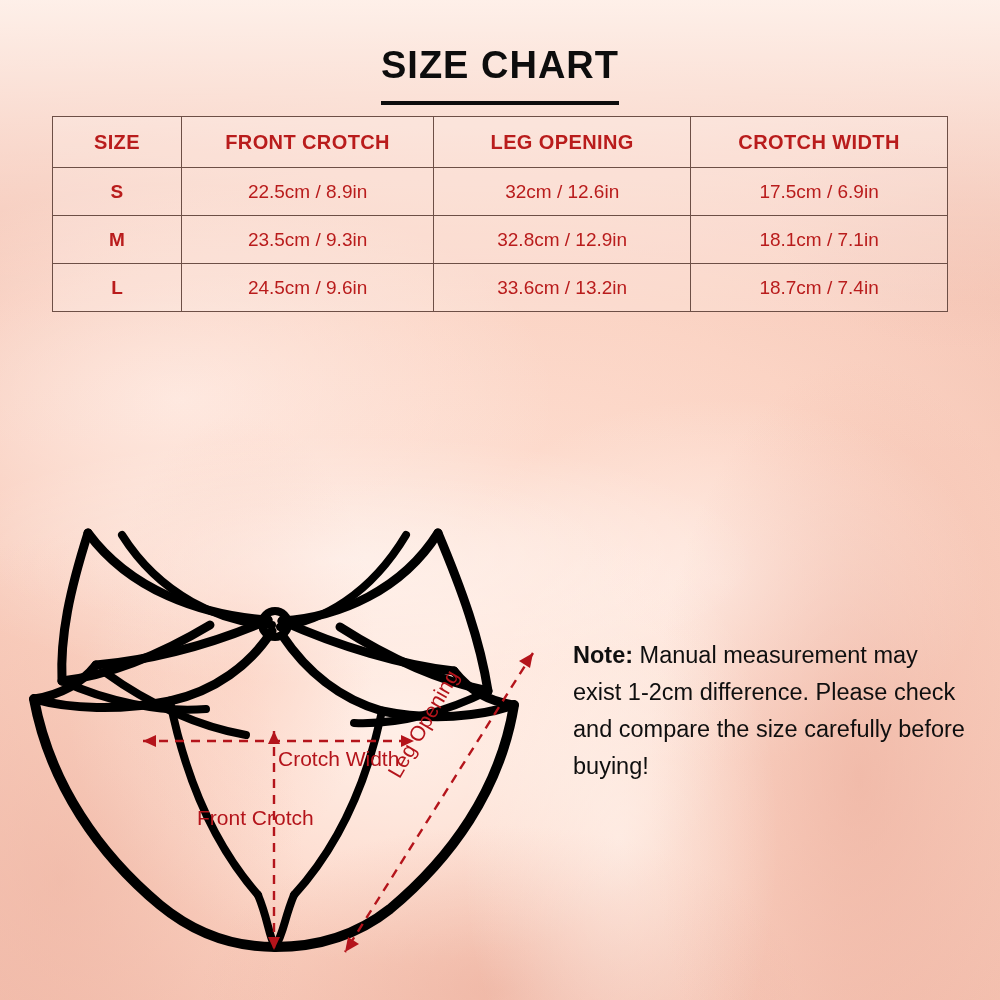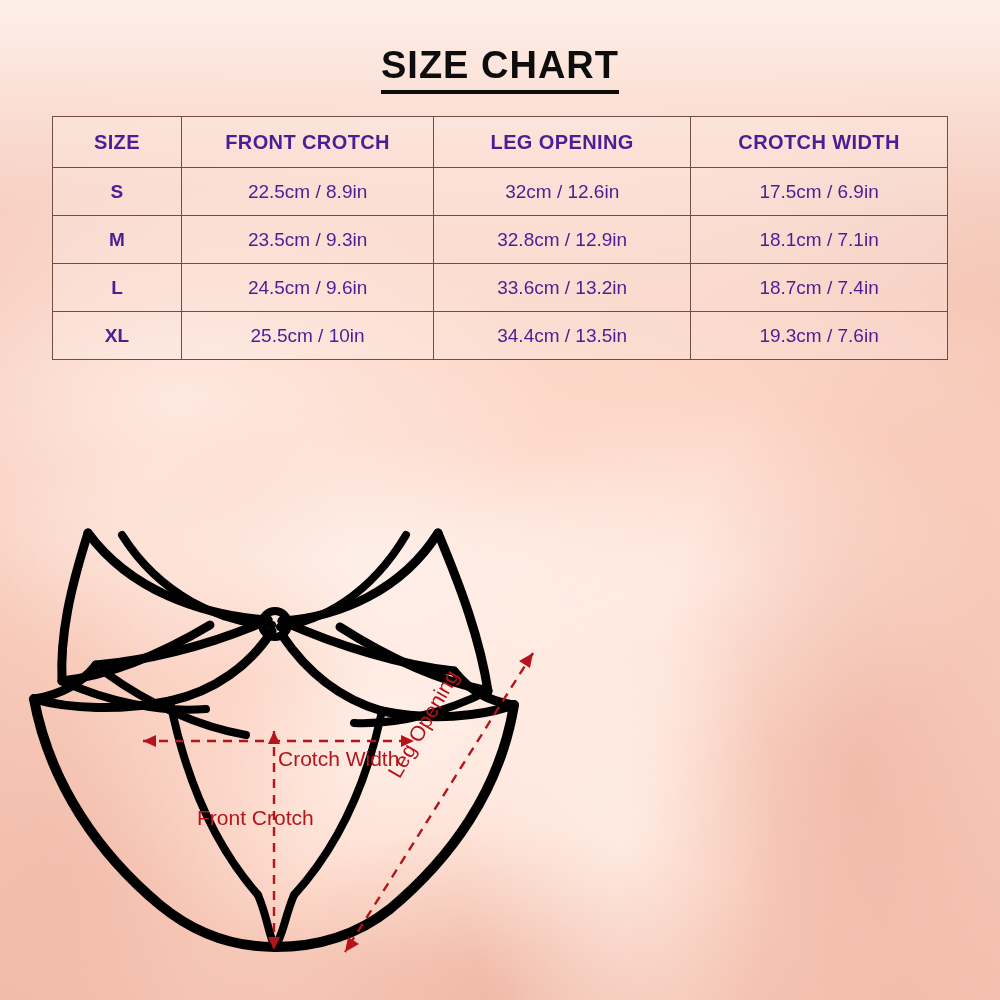--- a/index.html
+++ b/index.html
@@ -58,41 +58,41 @@
     left: 0;
     width: 1000px;
     text-align: center;
     font-size: 38px;
     font-weight: bold;
     letter-spacing: 1px;
     color: #0d0d0d;
   }
   .title span {
     border-bottom: 4px solid #0d0d0d;
-    padding-bottom: 4px;
+    padding-bottom: 15px;
     margin-top: 24px;
   }
 
   
   .chart-wrap {
     position: absolute;
     left: 52px;
     top: 116px;
     width: 896px;
   }
   table.size-chart {
     width: 100%;
     border-collapse: collapse;
     background: rgba(255,255,255,0.18);
   }
   table.size-chart th,
   table.size-chart td {
     border: 1px solid #6d4f46;
     text-align: center;
-    color: #4c1d95;
+    color: #b91c1c;
     font-size: 19px;
     height: 47px;
     padding: 0 4px;
   }
   table.size-chart th {
     font-weight: bold;
     font-size: 20px;
     height: 50px;
     letter-spacing: 0.4px;
   }
@@ -186,30 +186,27 @@
           <td>23.5cm / 9.3in</td>
           <td>32.8cm / 12.9in</td>
           <td>18.1cm / 7.1in</td>
         </tr>
         <tr>
           <td class="size-col">L</td>
           <td>24.5cm / 9.6in</td>
           <td>33.6cm / 13.2in</td>
           <td>18.7cm / 7.4in</td>
         </tr>
-        <tr>
-          <td class="size-col">XL</td>
-          <td>25.5cm / 10in</td>
-          <td>34.4cm / 13.5in</td>
-          <td>19.3cm / 7.6in</td>
-        </tr>
       </tbody>
     </table>
   </div>
 
+  <div class="note">
+    <b>Note:</b><span> Manual measurement may exist 1-2cm difference. Please check and compare the size carefully before buying!</span>
+  </div>
 
   <div class="illustration">
     <svg width="560" height="495" viewBox="0 0 560 495">
       <g fill="none" stroke="#000000" stroke-width="9" stroke-linecap="round">
 
         <path d="M78 38 C120 95 190 120 258 125"></path>
         <path d="M78 38 C60 95 50 140 52 186"></path>
         <path d="M52 186 C100 180 150 160 200 130"></path>
         <path d="M258 125 C200 150 140 165 86 170"></path>
         <path d="M86 170 C70 190 50 200 24 204"></path>

